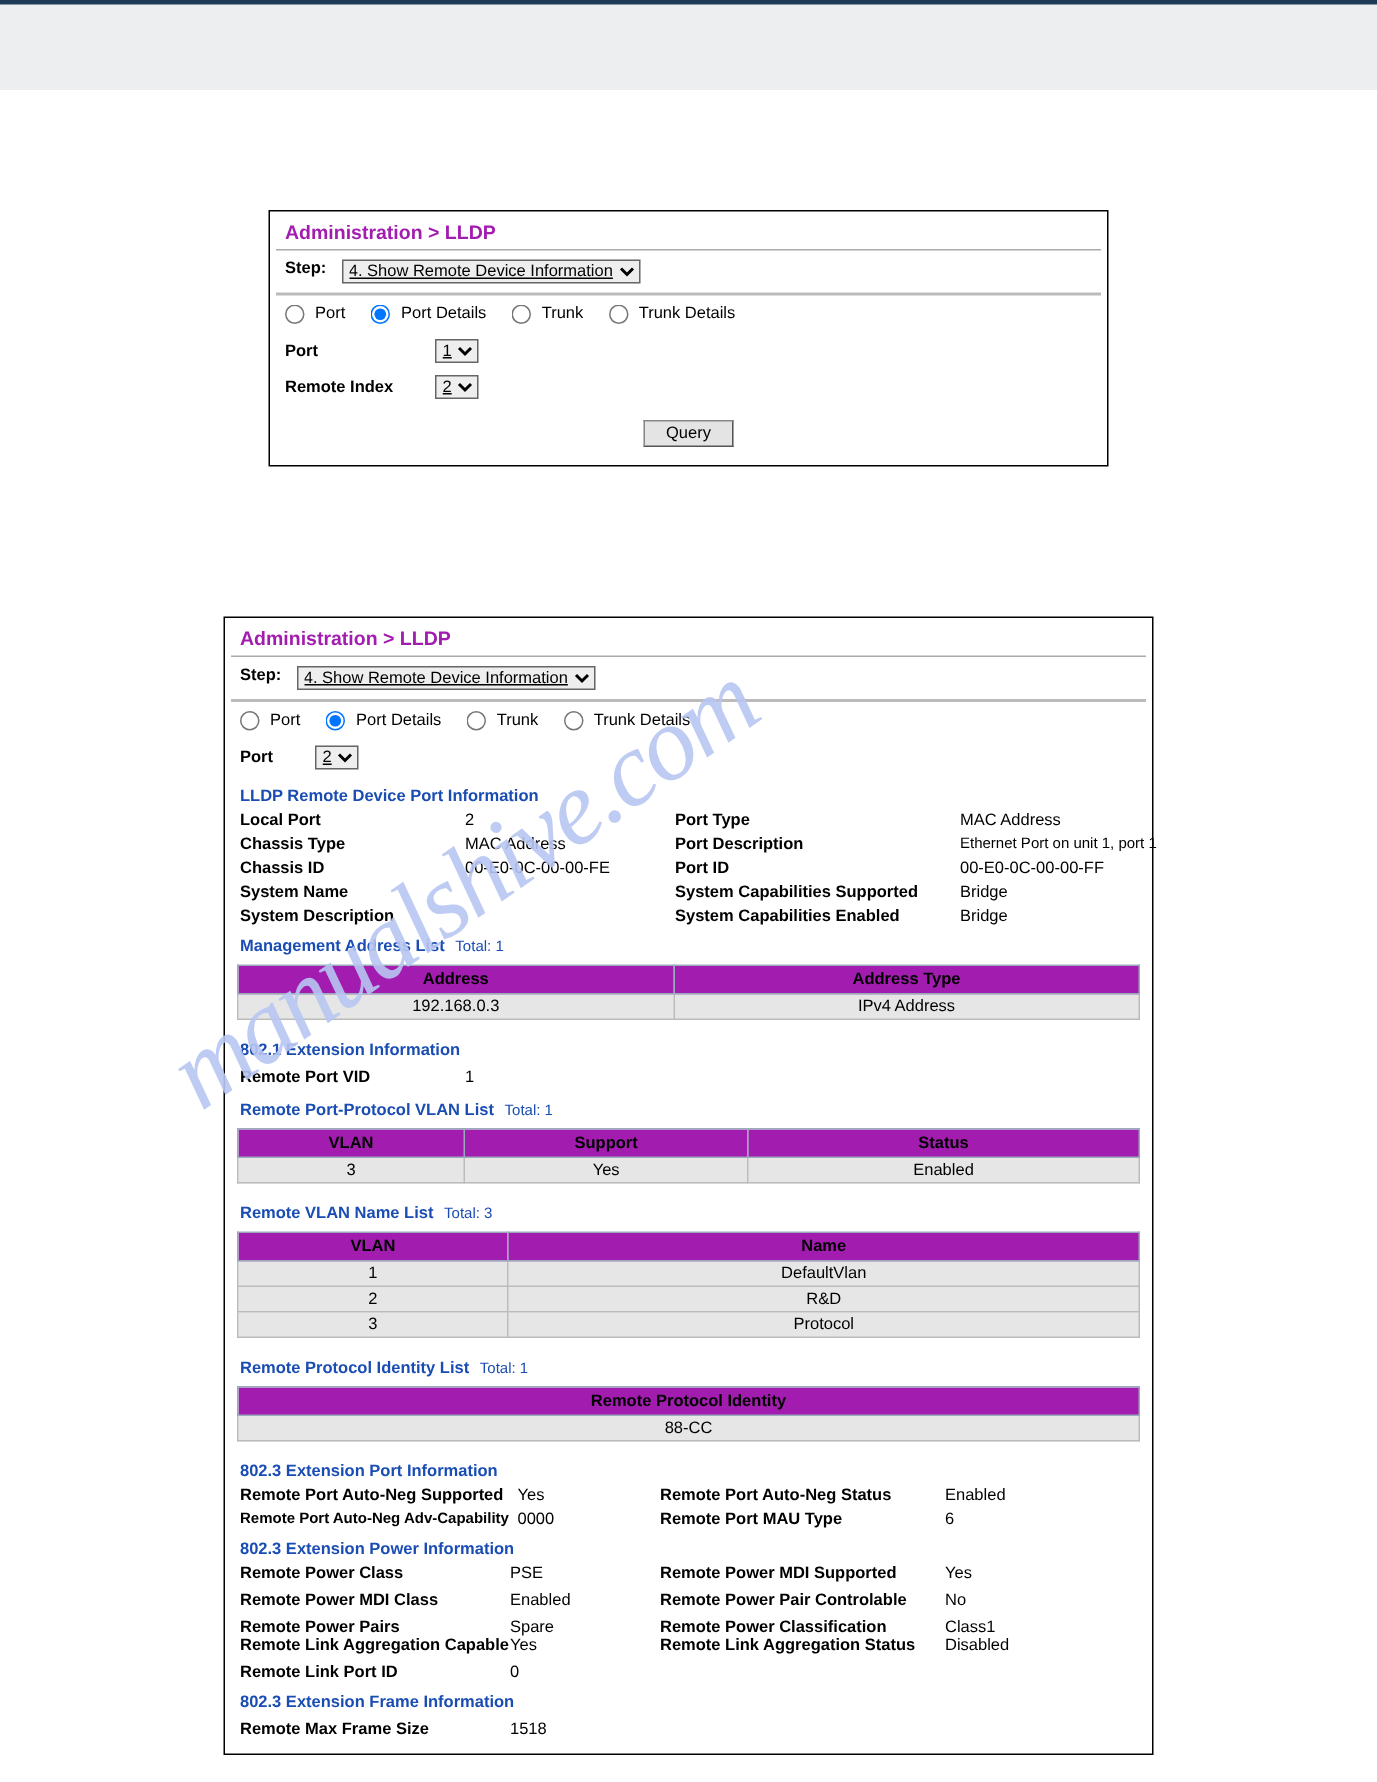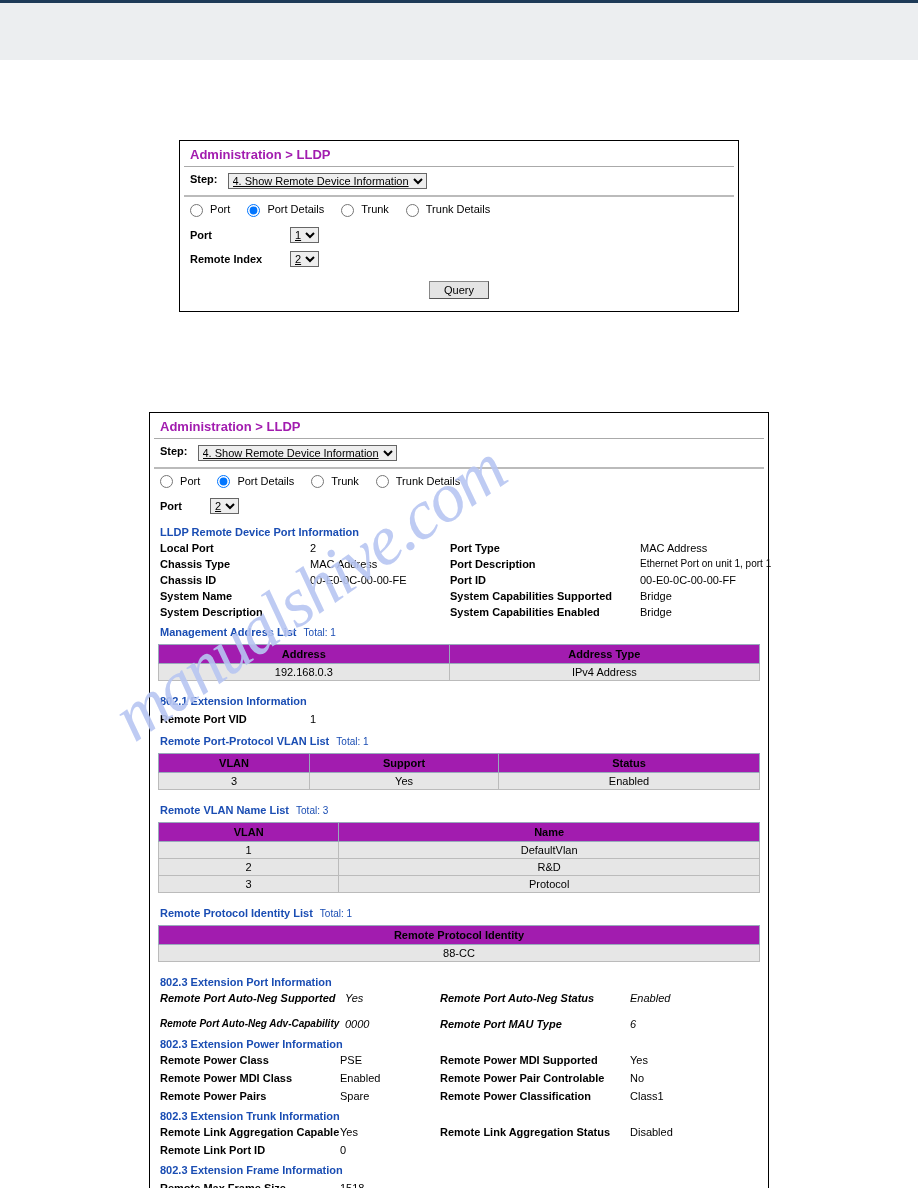--- a/index.html
+++ b/index.html
@@ -24,21 +24,21 @@
   button.query { font-size: 11px; padding: 2px 14px; background: #e4e4e4; border: 1px solid #888; border-right-color:#555; border-bottom-color:#555; }
   .section-title { color: #1a4db3; font-weight: bold; font-size: 11px; padding: 8px 10px 4px; }
   .section-title .total { color: #1a4db3; font-weight: normal; font-size: 10px; margin-left: 4px; }
   .info-grid { display: grid; grid-template-columns: 150px 140px 190px 140px; font-size: 11px; padding: 0 10px; row-gap: 4px; }
   .info-grid .k { font-weight: bold; }
   .tbl { width: calc(100% - 16px); margin: 2px 8px 6px; border-collapse: collapse; font-size: 11px; }
   .tbl th { background: #a21caf; color: #000; font-weight: bold; padding: 3px 6px; border: 1px solid #9ab; text-align: center; }
   .tbl td { background: #e6e6e6; padding: 2px 20px; border: 1px solid #bbb; text-align: center; }
   .simple-grid { display: grid; grid-template-columns: 150px 140px; font-size: 11px; padding: 2px 10px; row-gap: 4px; }
   .simple-grid .k { font-weight: bold; }
-  .info-grid4 { display: grid; grid-template-columns: 185px 95px 190px 125px; font-size: 11px; padding: 0 10px; row-gap: 14px; font-style: italic; }
+  .info-grid4 { display: grid; grid-template-columns: 185px 95px 190px 125px; font-size: 11px; padding: 0 10px; row-gap: 4px; }
   .info-grid4 .k { font-weight: bold; }
   .info-grid4b { display: grid; grid-template-columns: 180px 100px 190px 125px; font-size: 11px; padding: 0 10px; row-gap: 6px; }
   .info-grid4b .k { font-weight: bold; }
   .watermark { position: absolute; top: 140px; left: -70px; font-size: 70px; color: #b8c6f2; font-style: italic; font-family: Georgia, serif; transform: rotate(-35deg); pointer-events: none; z-index: 5; letter-spacing: -2px; opacity: 0.9; }
 </style>
 </head>
 <body>
 
 <div class="topbar"></div>
 
@@ -212,21 +212,20 @@
         <span class="k">Remote Power MDI Class</span>
           <span>Enabled</span>
           <span class="k">Remote Power Pair Controlable</span>
           <span>No</span>
         <span class="k">Remote Power Pairs</span>
           <span>Spare</span>
           <span class="k">Remote Power Classification</span>
           <span>Class1</span>
       </div>
 
-      <div class="section-title">802.3 Extension Trunk Information</div>
       <div class="info-grid4b">
         <span class="k">Remote Link Aggregation Capable</span>
           <span>Yes</span>
           <span class="k">Remote Link Aggregation Status</span>
           <span>Disabled</span>
         <span class="k">Remote Link Port ID</span>
           <span>0</span>
           <span class="k"></span>
           <span></span>
       </div>

